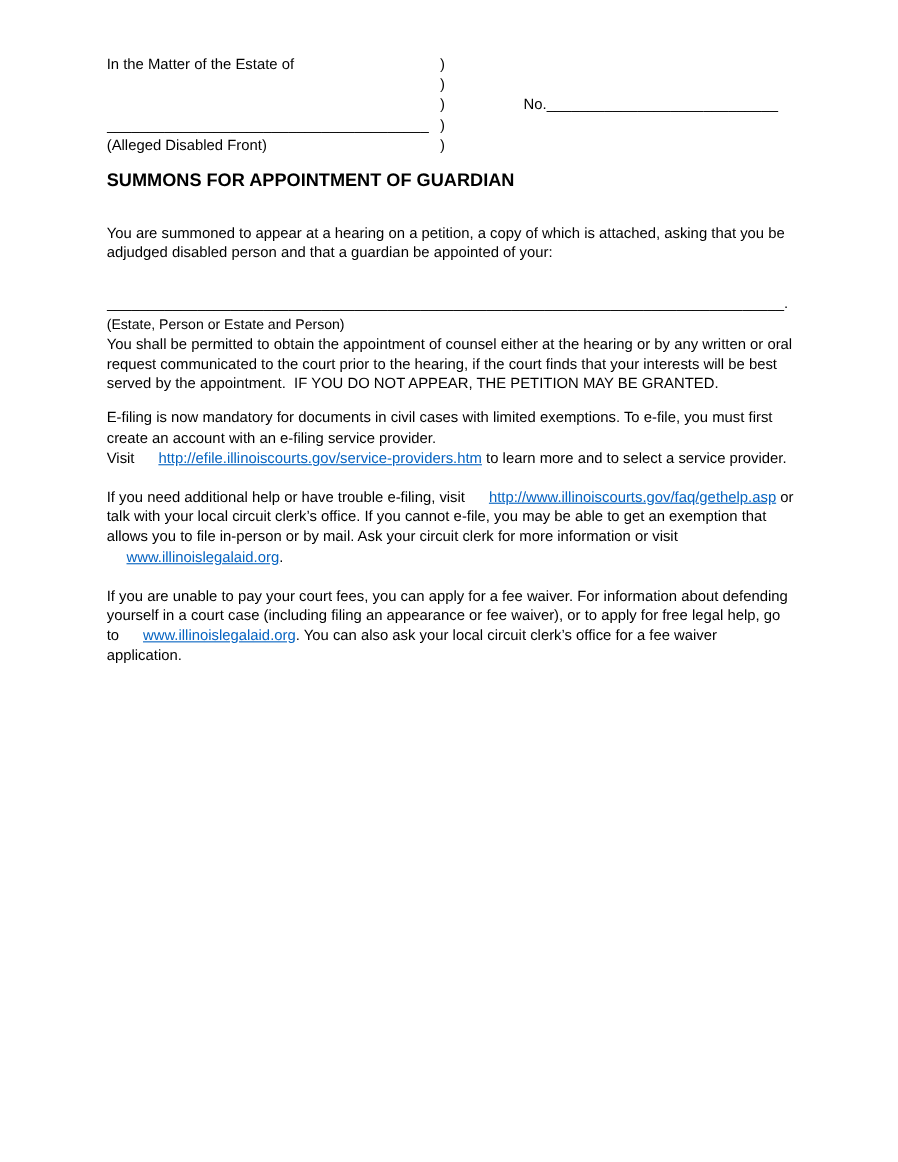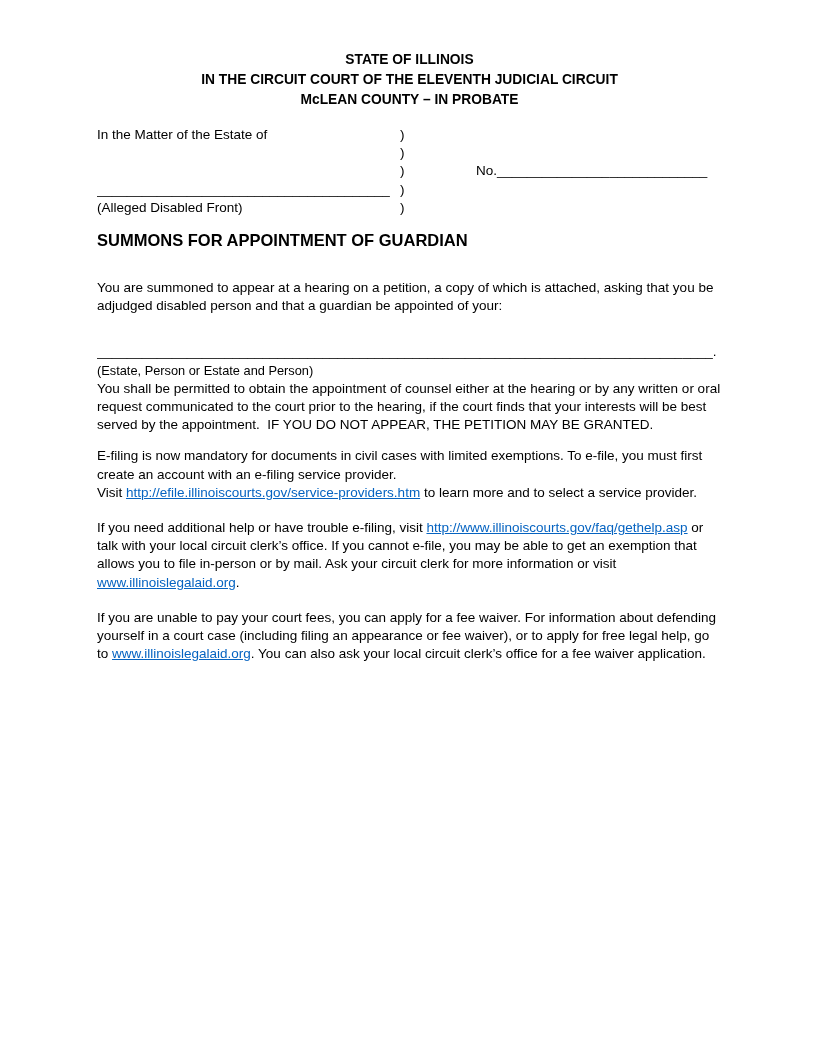--- a/index.html
+++ b/index.html
@@ -47,33 +47,29 @@
   .wide  { margin-bottom: 17px; }
   .nowrap { white-space: nowrap; overflow: hidden; }
   .estate-caption {
     text-align: left;
     font-size: 12.8px;
     margin-bottom: 0;
   }
   .doc-link {
     color: #0563C1;
     cursor: pointer;
+    margin-left: 18px;
   }
   strong { font-weight: normal; }
 </style>
 </head>
 <body>
 
 <div class="page">
 
-  <header class="doc-header">
-    <div>STATE OF ILLINOIS</div>
-    <div>IN THE CIRCUIT COURT OF THE ELEVENTH JUDICIAL CIRCUIT</div>
-    <div>McLEAN COUNTY – IN PROBATE</div>
-  </header>
 
   <section class="caption">
     <div class="cap-row">
       <span class="cap-left">In the Matter of the Estate of</span>
       <span class="cap-paren">)</span>
       <span class="cap-right"></span>
     </div>
     <div class="cap-row">
       <span class="cap-left"></span>
       <span class="cap-paren">)</span>

